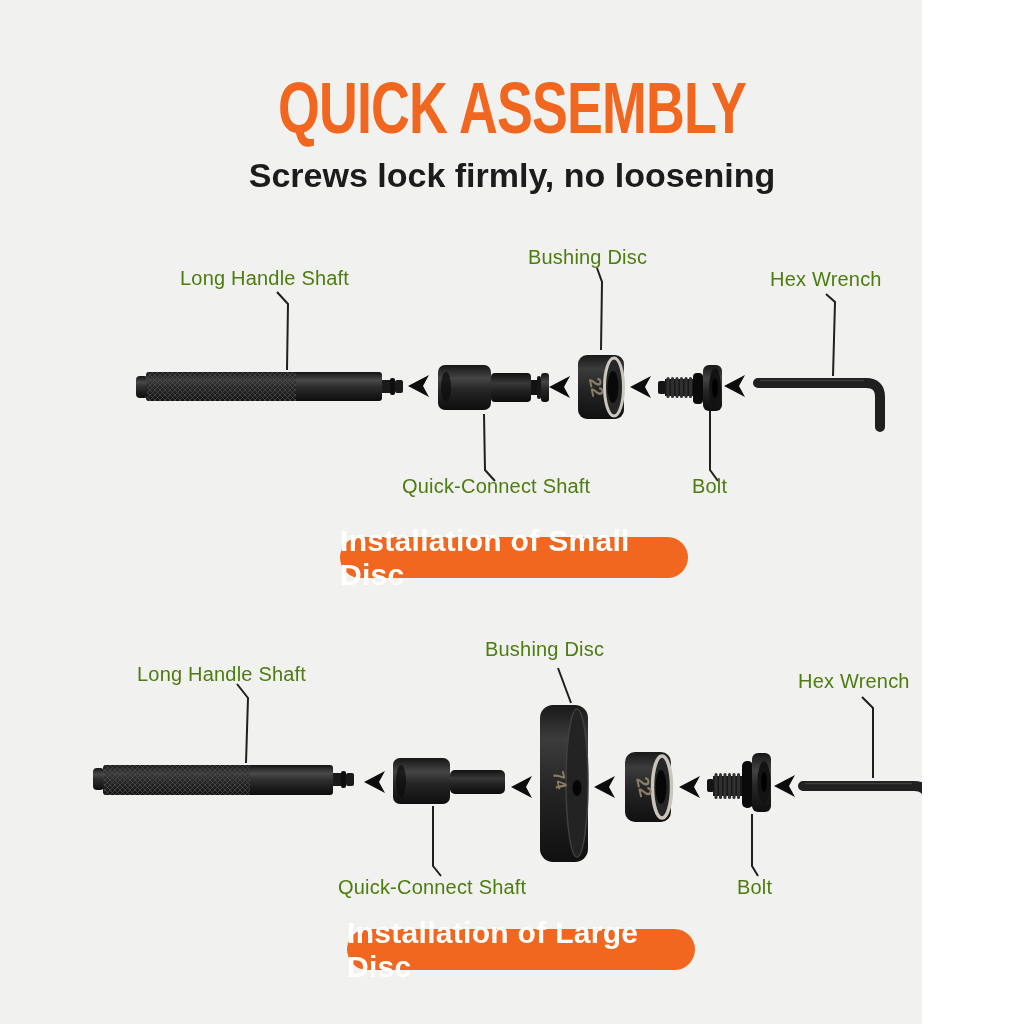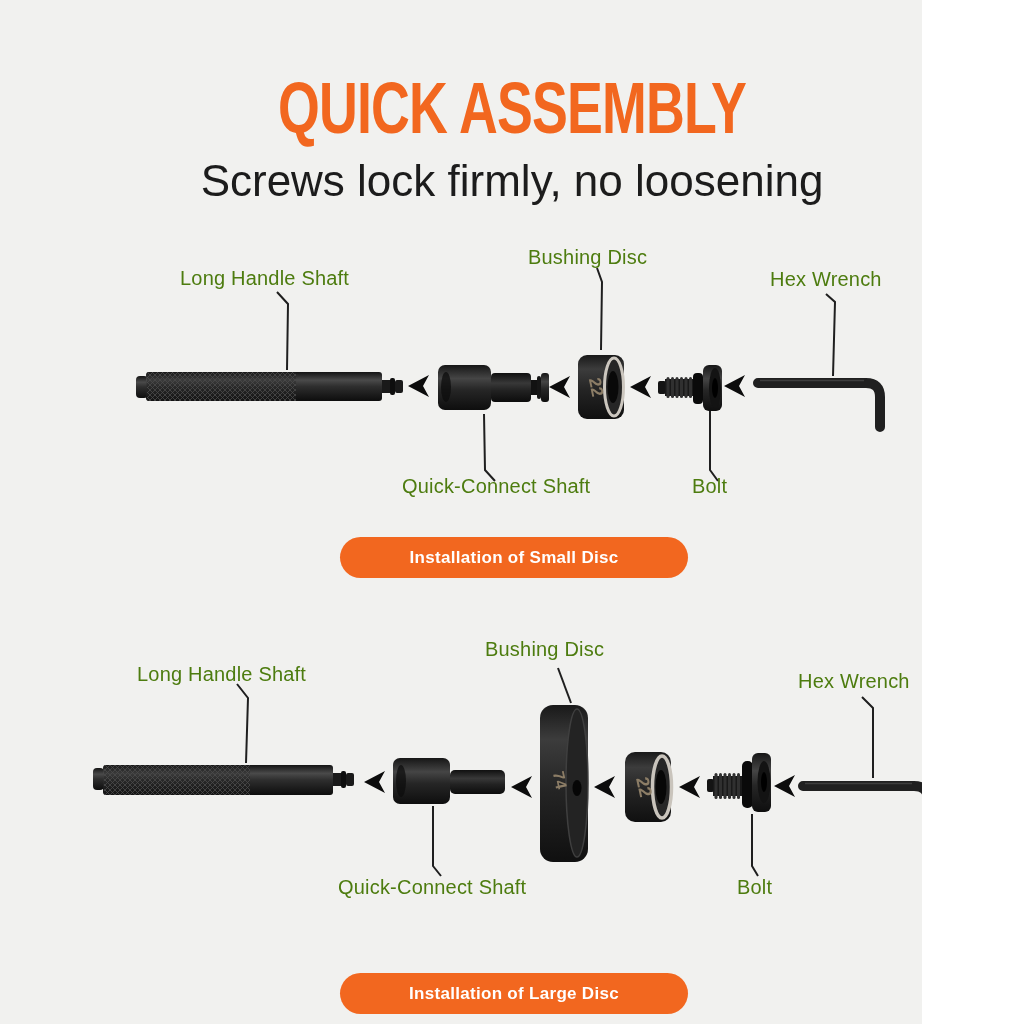--- a/index.html
+++ b/index.html
@@ -10,51 +10,51 @@
     color:#1a1a1a;
   }
   .header { position:absolute; top:76px; left:0; width:1024px; text-align:center; }
   .title {
     margin:0; font-size:64px; font-weight:bold; line-height:1.0;
     color:#f2671f; letter-spacing:-1px;
     transform:scaleX(0.84) scaleY(1.12); transform-origin:center;
     white-space:nowrap;
   }
   .subtitle {
-    margin:16px 0 0 0; font-size:44px; font-weight:400; color:#1c1c1c;
+    margin:16px 0 0 0; font-size:34px; font-weight:700; color:#1c1c1c;
     white-space:nowrap;
   }
   .diagram { position:absolute; left:0; width:1024px; height:360px; }
   #diagram-small { top:230px; }
   #diagram-large { top:630px; }
   .diagram svg { position:absolute; left:0; top:0; }
   .part-label {
     position:absolute; font-size:20px; color:#4d7c0f; white-space:nowrap;
     letter-spacing:0.2px;
   }
   .pill {
     position:absolute; width:348px; height:41px; border-radius:22px;
-    background:#f2671f; color:#ffffff; font-weight:bold; font-size:17px;
+    background:#f2671f; color:#ffffff; font-weight:bold; font-size:30px;
     display:flex; align-items:center; justify-content:center;
     letter-spacing:0.3px;
   }
   
   #diagram-small .lbl-lhs     { left:180px; top:37px;  }
   #diagram-small .lbl-bushing { left:528px; top:16px;  }
   #diagram-small .lbl-hex     { left:770px; top:38px;  }
   #diagram-small .lbl-qc      { left:402px; top:245px; }
   #diagram-small .lbl-bolt    { left:692px; top:245px; }
   #diagram-small .pill        { left:340px; top:307px; }
   
   #diagram-large .lbl-lhs     { left:137px; top:33px;  }
   #diagram-large .lbl-bushing { left:485px; top:8px;   }
   #diagram-large .lbl-hex     { left:798px; top:40px;  }
   #diagram-large .lbl-qc      { left:338px; top:246px; }
   #diagram-large .lbl-bolt    { left:737px; top:246px; }
-  #diagram-large .pill        { left:340px; top:299px;margin-top:44px; }
+  #diagram-large .pill        { left:347px; top:299px; }
   .leader { fill:none; stroke:#1f1f1f; stroke-width:2; }
   .arrow  { fill:#0c0c0c; }
   .marking { fill:#8c7d66; font-family:"Liberation Sans", sans-serif; font-weight:bold; }
 </style>
 </head>
 <body>
 
 <div class="canvas">
 
   <div class="header">

